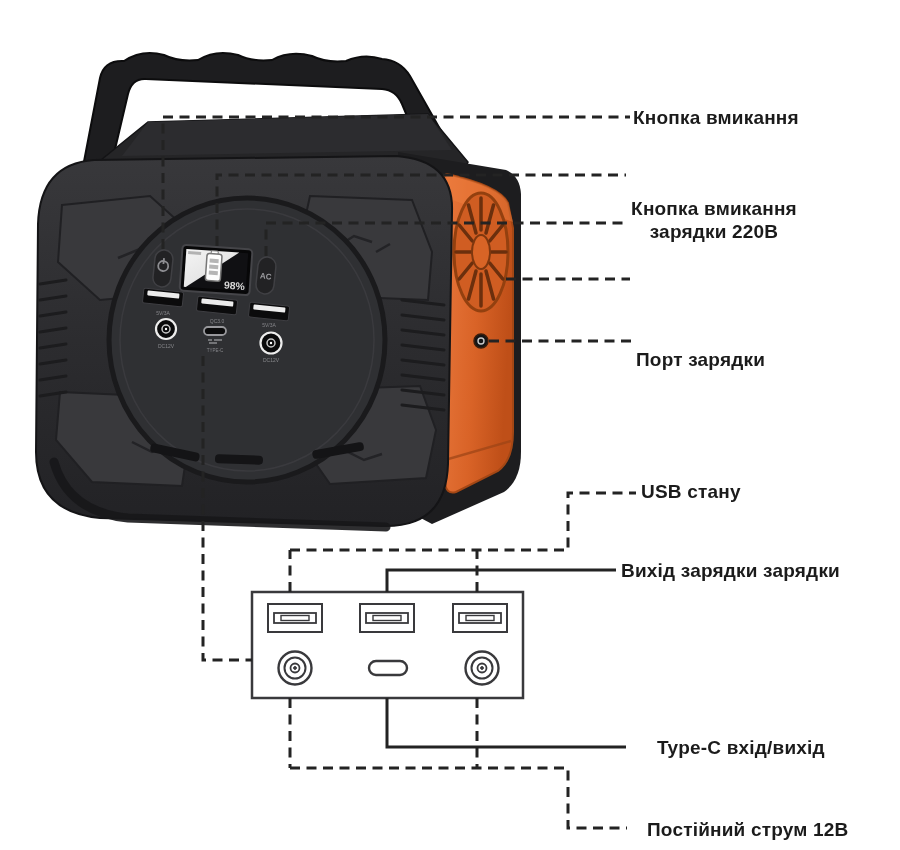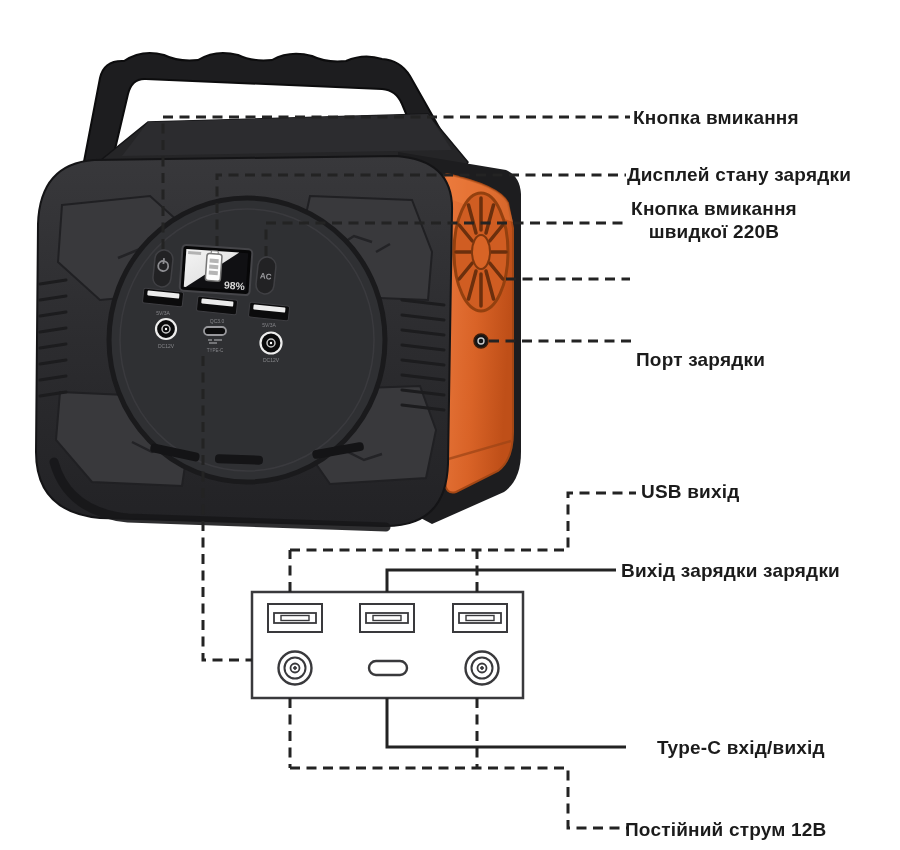--- a/index.html
+++ b/index.html
@@ -243,33 +243,32 @@
       <path stroke-dasharray="10 6.5" d="M203,356 L203,660 L252,660"></path>
       <path stroke-dasharray="10 6.5" d="M290,592 L290,550 M477,592 L477,550 M290,550 L568,550 L568,493 L636,493"></path>
       <path d="M387,592 L387,570 L616,570"></path>
       <path d="M387,698 L387,747 L626,747"></path>
       <path stroke-dasharray="10 6.5" d="M290,698 L290,768 M477,698 L477,768 M290,768 L568,768 L568,828 L627,828"></path>
     </g>
   </svg>
 
   <div class="callout" style="left:633px;top:106px">Кнопка вмикання</div>
 
-  <div class="callout" style="left:627px;top:163px">Дисплей стану зарядки</div>
 
   <div class="callout center" style="left:630px;top:197px;width:168px">
     <div>Кнопка вмикання</div>
-    <div>швидкої 220В</div>
+    <div>зарядки 220В</div>
   </div>
 
   <div class="callout center" style="left:631px;top:254px;width:168px">
   </div>
 
   <div class="callout" style="left:636px;top:348px">Порт зарядки</div>
 
-  <div class="callout" style="left:641px;top:480px">USB вихід</div>
+  <div class="callout" style="left:641px;top:480px">USB стану</div>
 
   <div class="callout" style="left:621px;top:559px">Вихід зарядки зарядки</div>
 
   <div class="callout" style="left:657px;top:736px">Type-C вхід/вихід</div>
 
-  <div class="callout" style="left:625px;top:818px">Постійний струм 12В</div>
+  <div class="callout" style="left:647px;top:818px">Постійний струм 12В</div>
 
 </div>
 
 </body></html>

